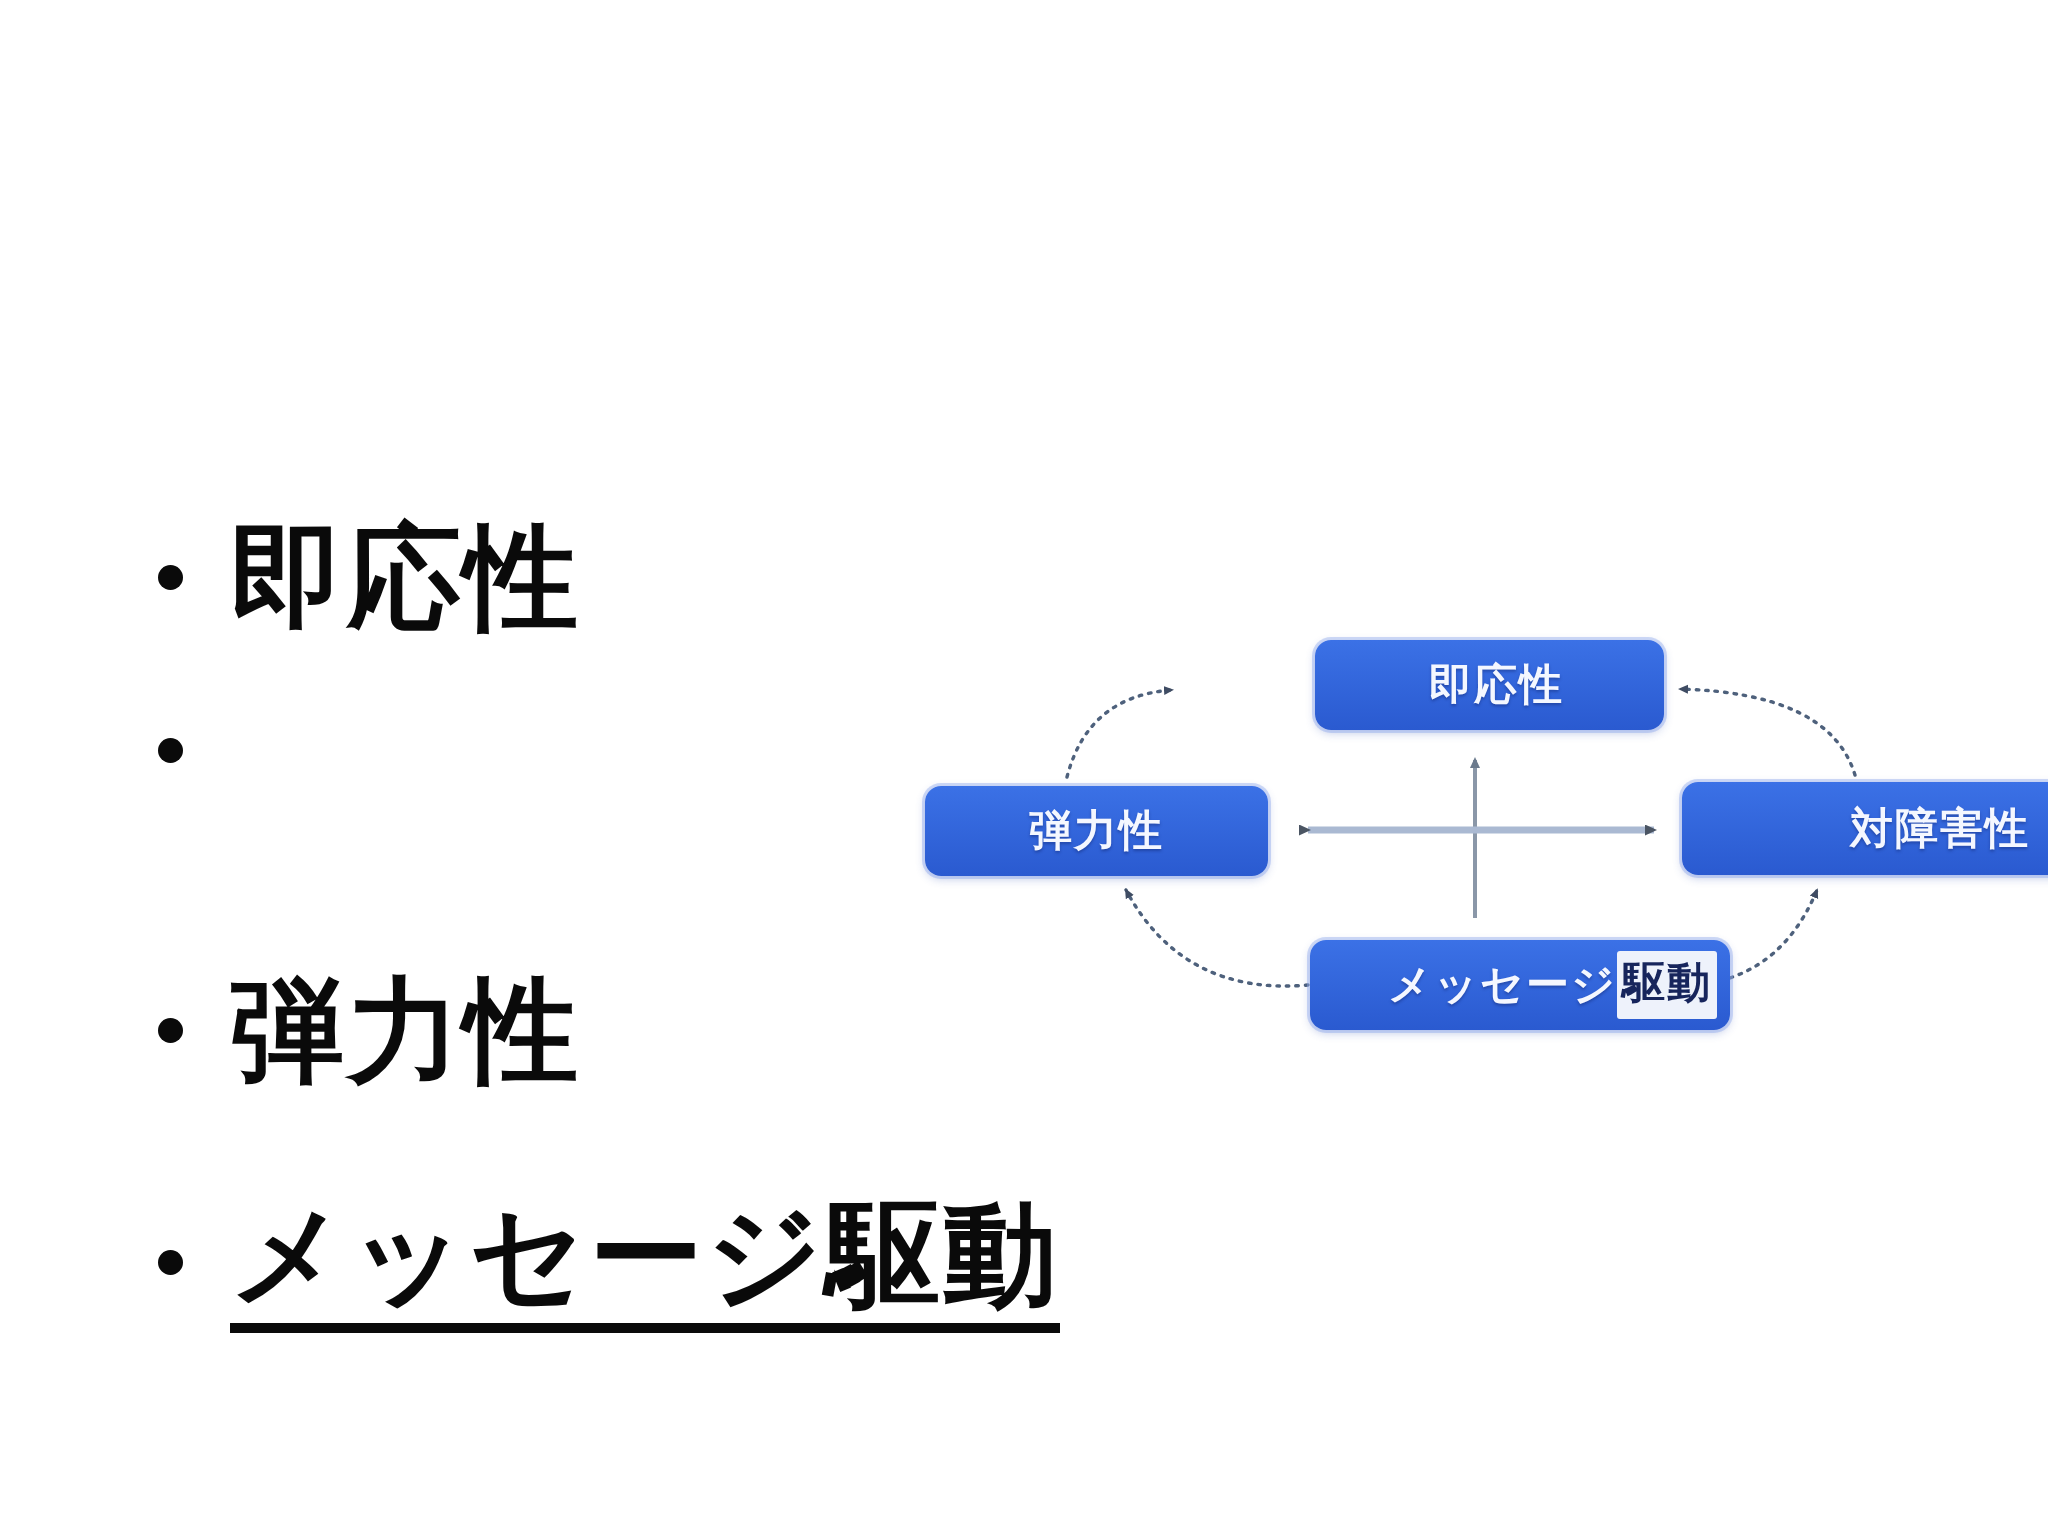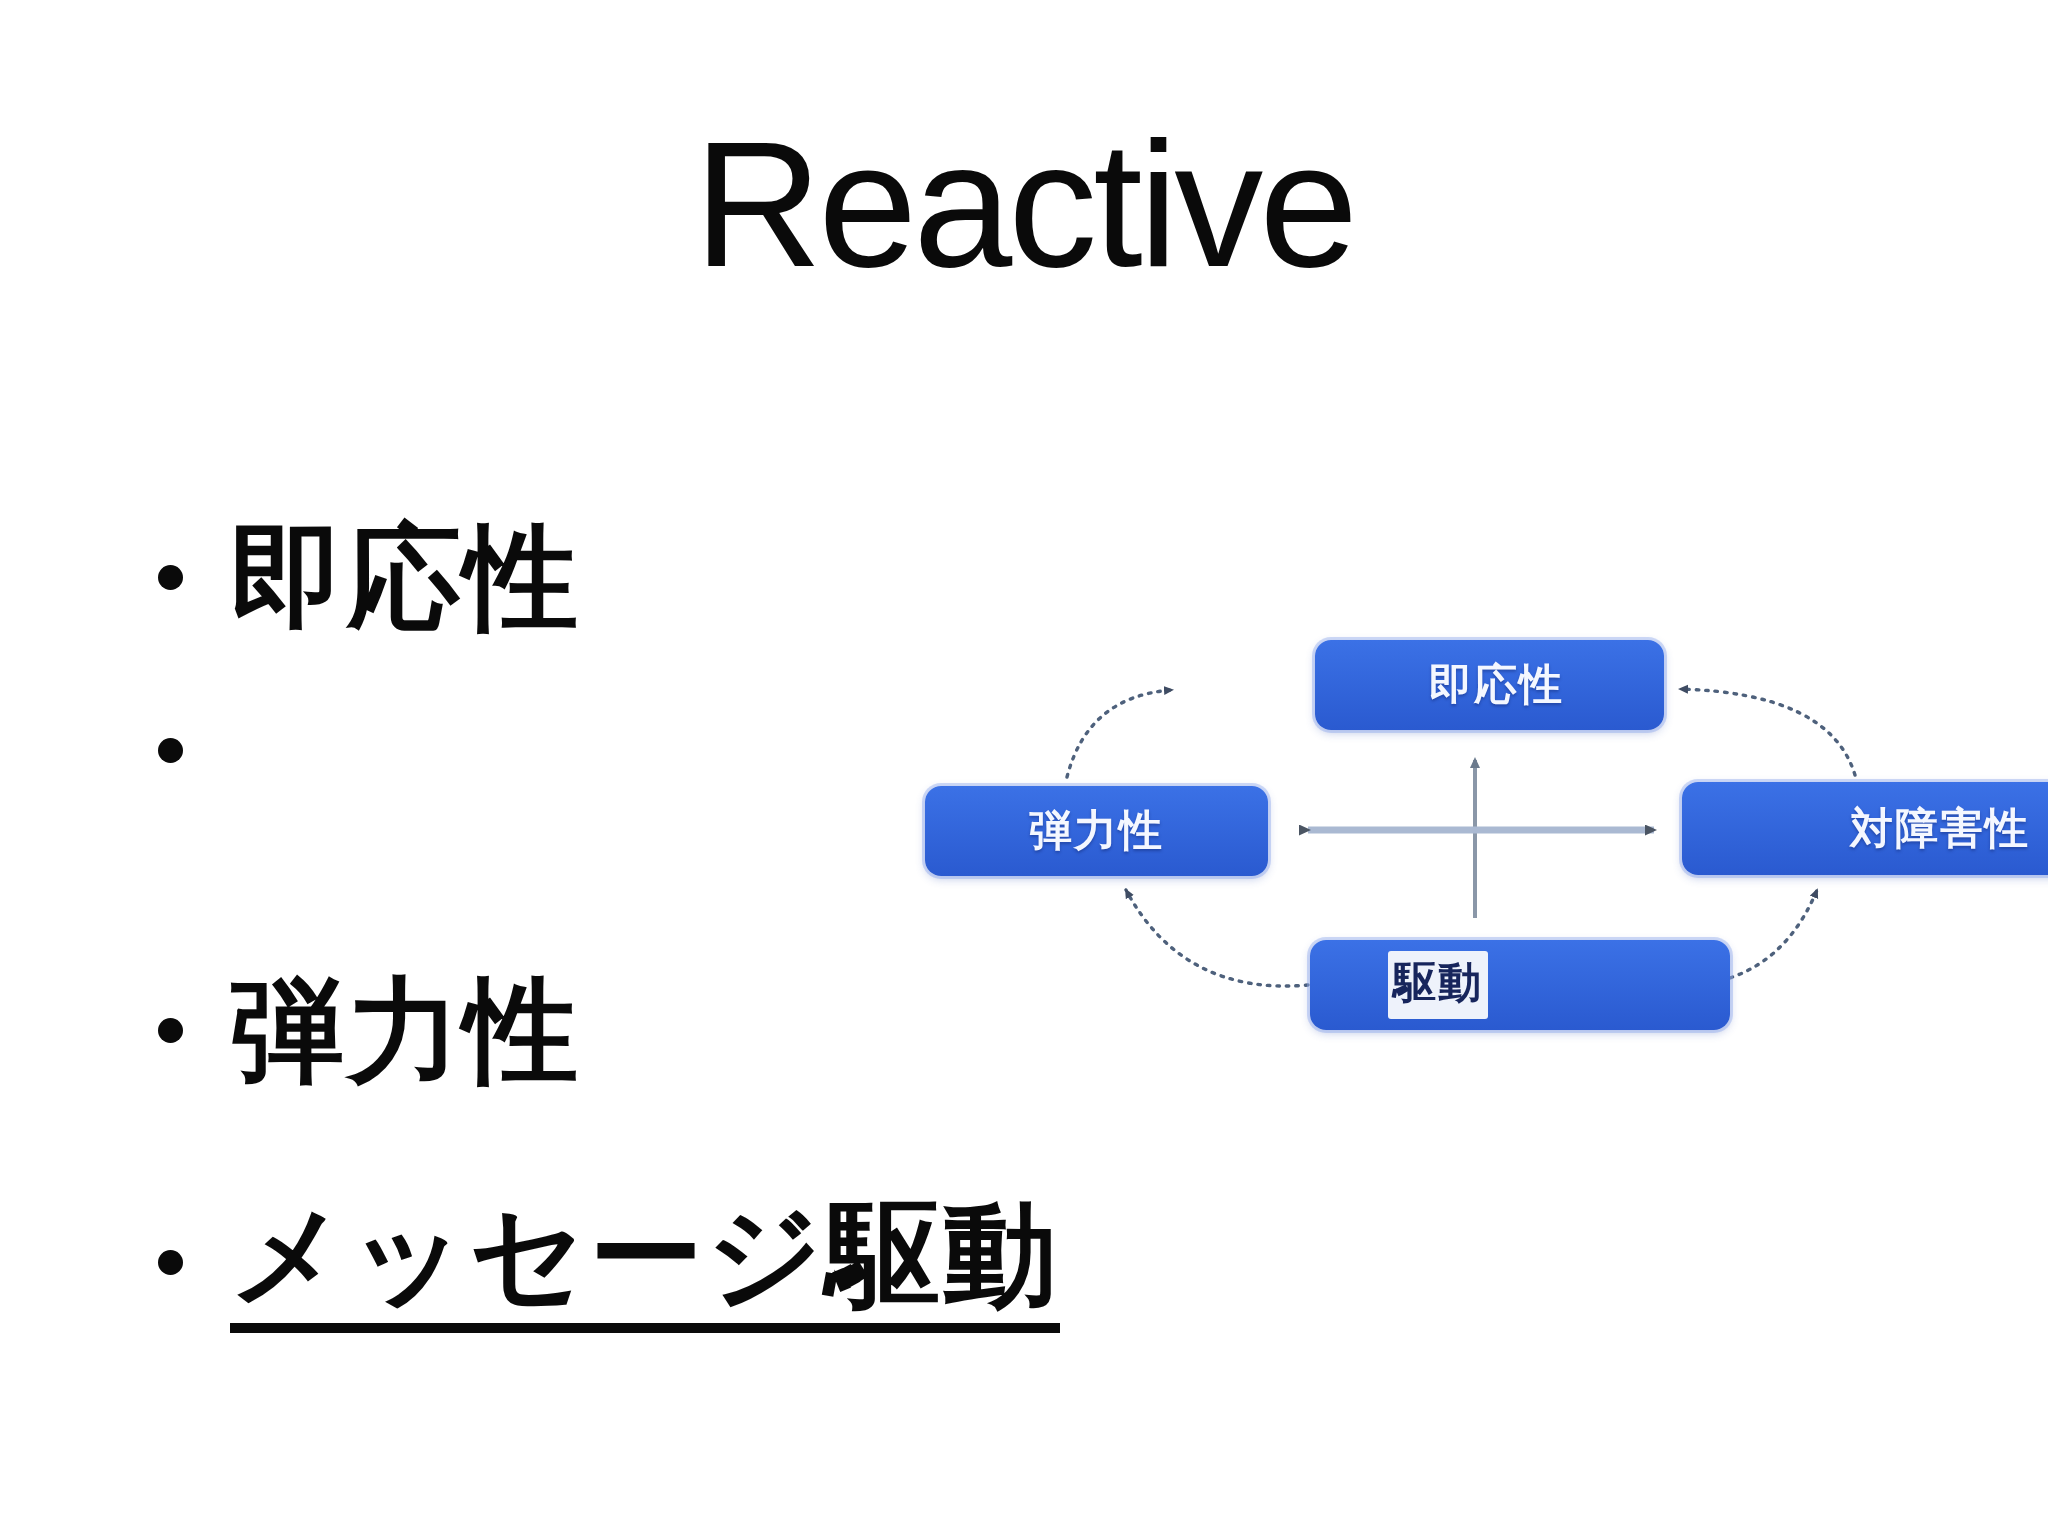--- a/index.html
+++ b/index.html
@@ -90,21 +90,20 @@
     text-shadow:none;
     border-radius:3px;
   }
   .arrows { position:absolute; left:0; top:0; width:1170px; height:480px; }
 </style>
 </head>
 <body>
 
 <div class="slide">
 
-  <h1 class="title">Reactive</h1>
 
   <div class="bullets">
     <div class="bullet-row r1">
       <span class="dot"></span>
       <span class="btext">即応性</span>
     </div>
     <div class="bullet-row r2">
       <span class="dot"></span>
     </div>
     <div class="bullet-row r3">
@@ -151,17 +150,18 @@
 
     <div class="dnode left">
       <span>弾力性</span>
     </div>
 
     <div class="dnode right">
       <span>対障害性</span>
     </div>
 
     <div class="dnode bottom">
+      <span>メッセージ</span>
         <span class="hl">駆動</span>
     </div>
 
   </div>
 </div>
 
 </body></html>

